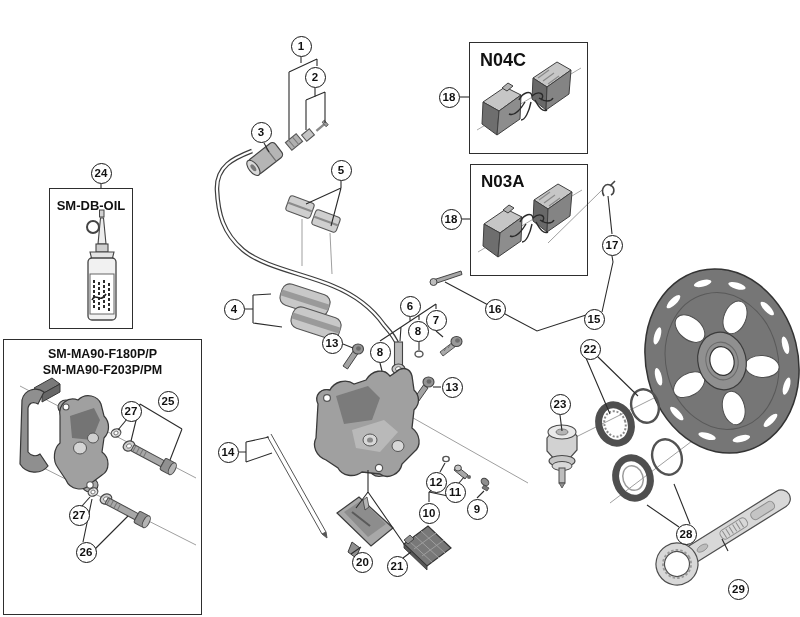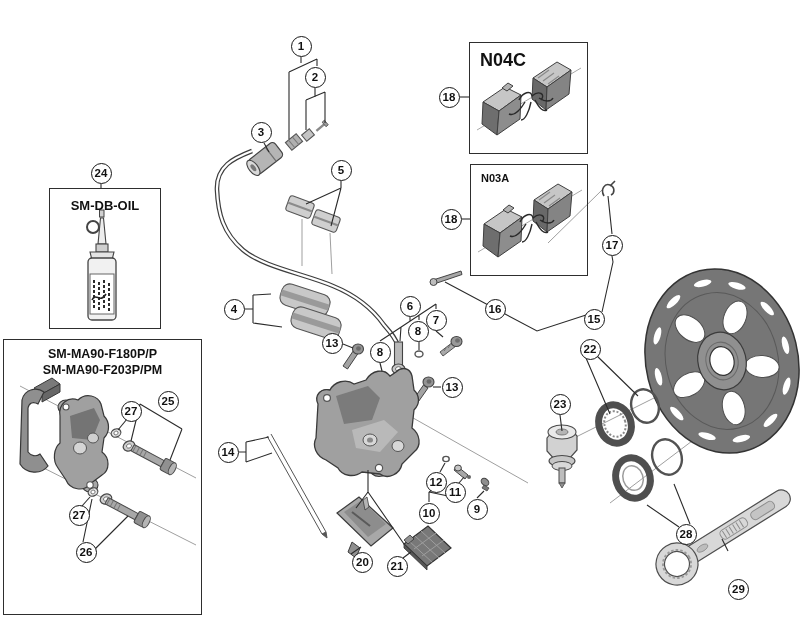--- a/index.html
+++ b/index.html
@@ -334,32 +334,32 @@
     <path d="M140,404 L182,429 M140,404 L131,441 M182,429 L170,460"></path>
     <path d="M83,542 L92,499 M95,549 L128,516"></path>
     <path d="M127,419 L118,430"></path>
     <path d="M82,506 L90,497"></path>
     <path d="M679,527 L647,505 M690,524 L674,484"></path>
     <path d="M728,551 L722,539"></path>
     <path d="M368,470 L368,492 M368,492 L356,508 M368,492 L404,544"></path>
   </g>
 </svg>
 
-<div class="box" style="left:49px;top:188px;width:112px;height:141px;">
+<div class="box" style="left:49px;top:188px;width:84px;height:141px;">
   <div class="box-label lbl-center" style="top:9px;font-size:13px;">SM-DB-OIL</div>
 </div>
 <div class="box" style="left:3px;top:339px;width:199px;height:276px;">
   <div class="box-label lbl-center" style="top:7px;font-size:12.5px;">SM-MA90-F180P/P</div>
   <div class="box-label lbl-center" style="top:23px;font-size:12.5px;">SM-MA90-F203P/PM</div>
 </div>
 <div class="box" style="left:469px;top:42px;width:119px;height:112px;">
   <div class="box-label" style="left:10px;top:7px;font-size:18px;">N04C</div>
 </div>
 <div class="box" style="left:470px;top:164px;width:118px;height:112px;">
-  <div class="box-label" style="left:10px;top:7px;font-size:11px;">N03A</div>
+  <div class="box-label" style="left:10px;top:7px;font-size:17px;">N03A</div>
 </div>
 
 <div class="co" style="left:290.5px;top:35.5px;">1</div>
 <div class="co" style="left:304.5px;top:66.5px;">2</div>
 <div class="co" style="left:250.5px;top:121.5px;">3</div>
 <div class="co" style="left:223.5px;top:298.5px;">4</div>
 <div class="co" style="left:330.5px;top:159.5px;">5</div>
 <div class="co" style="left:399.5px;top:295.5px;">6</div>
 <div class="co" style="left:425.5px;top:309.5px;">7</div>
 <div class="co" style="left:407.5px;top:320.5px;">8</div>

